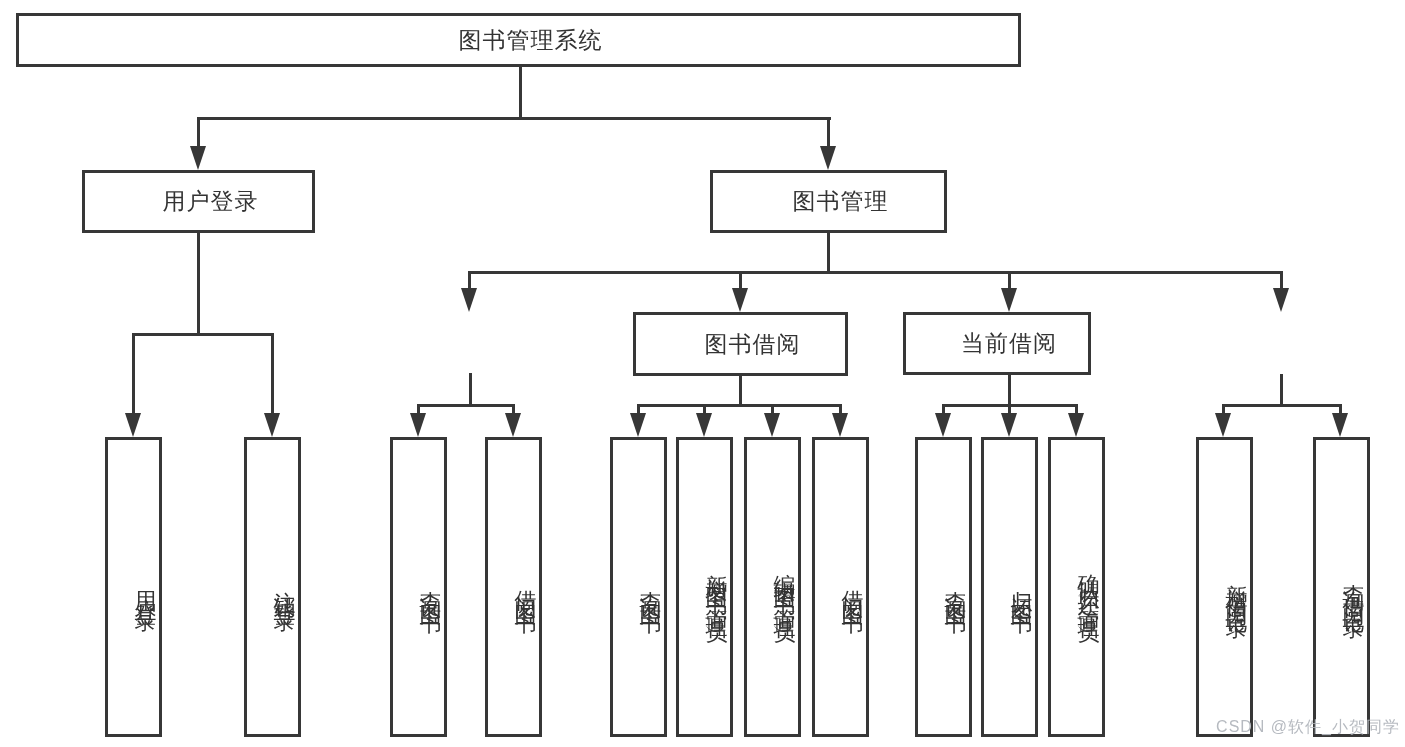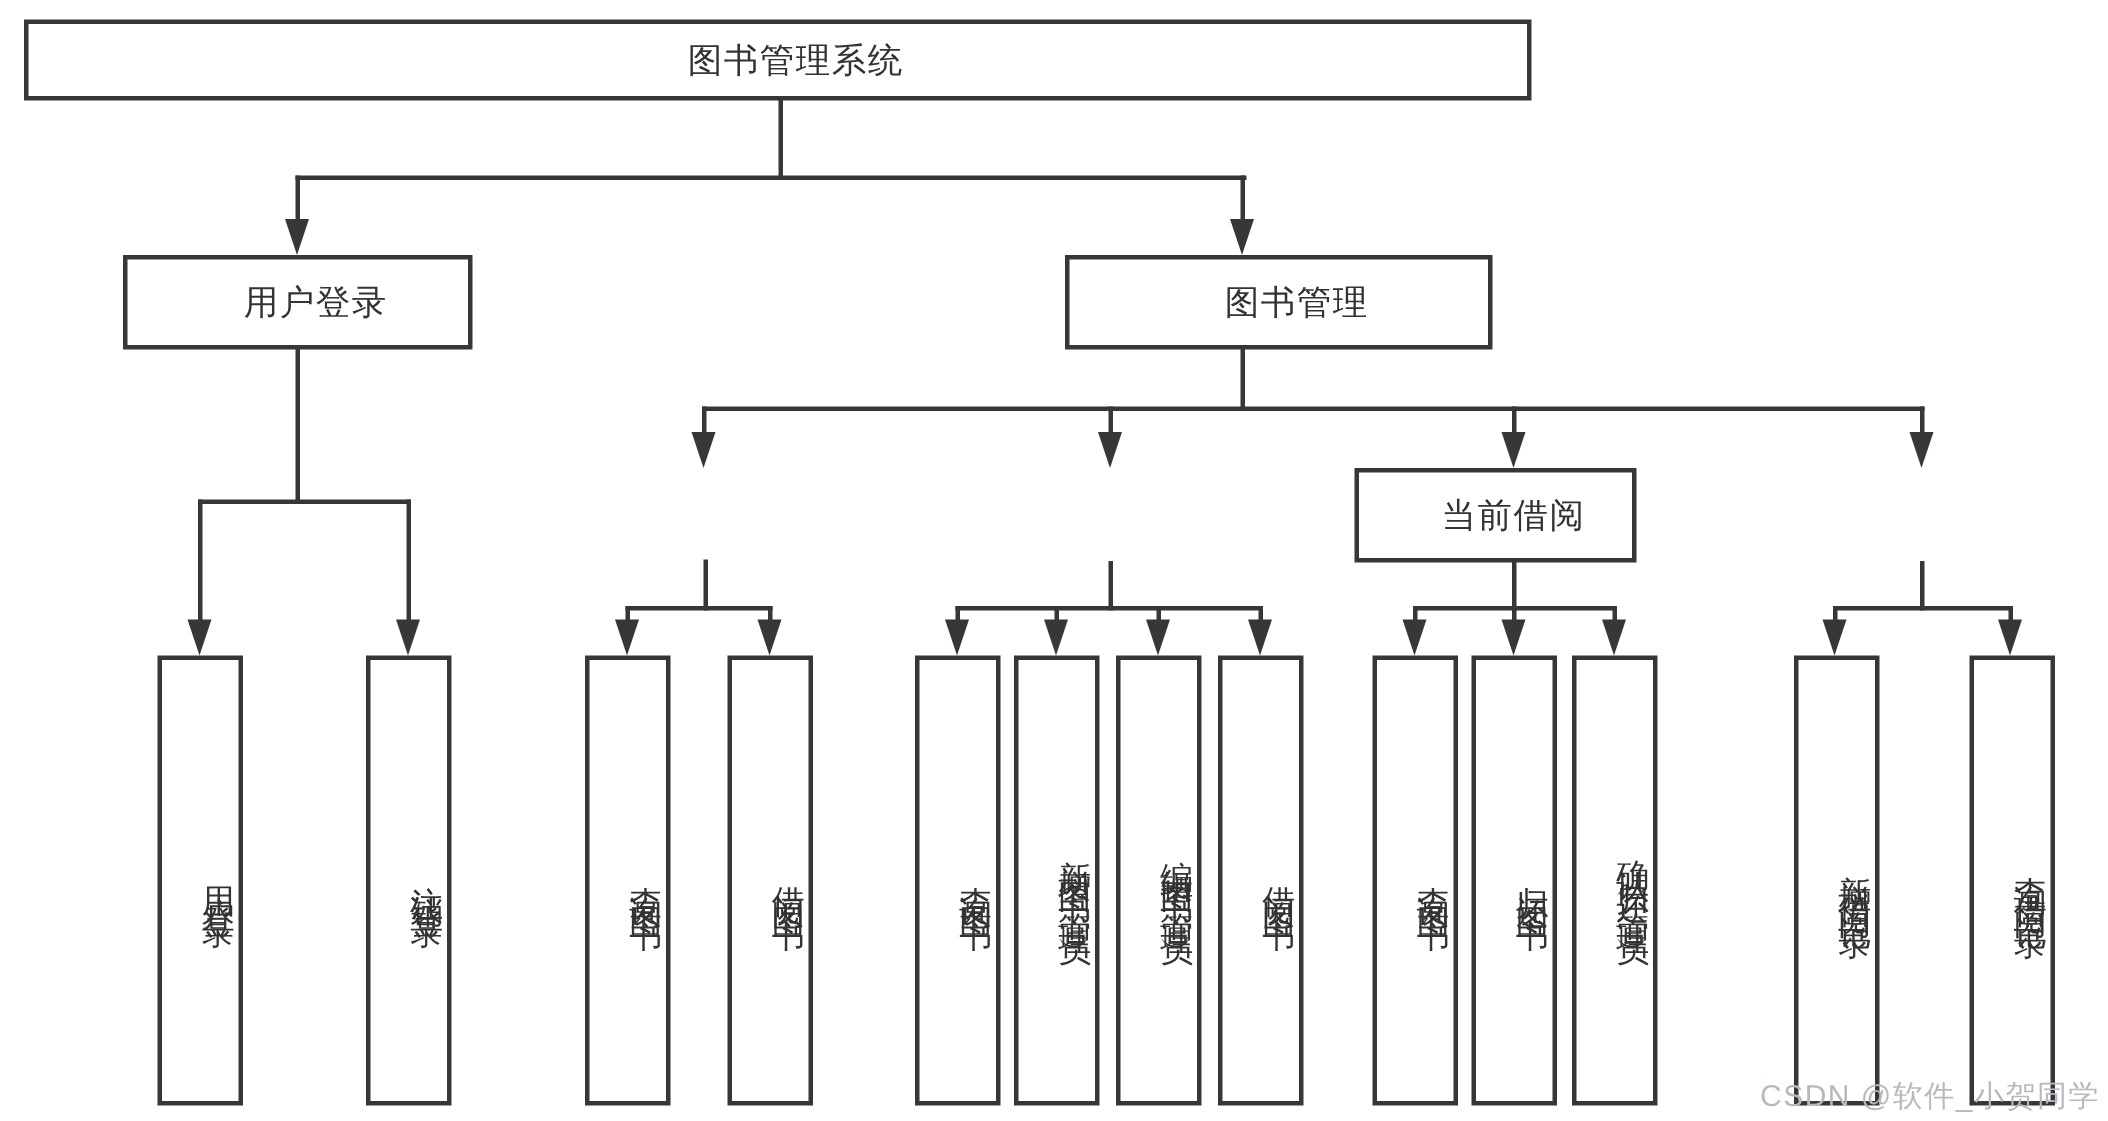--- a/index.html
+++ b/index.html
@@ -28,27 +28,27 @@
   }
   .vl{position:absolute;width:3px;background:var(--line);}
   .hl{position:absolute;height:3px;background:var(--line);}
   .ah{
     position:absolute;width:0;height:0;
     border-left:8px solid transparent;border-right:8px solid transparent;
     border-top:24px solid var(--line);
   }
   .watermark{
     position:absolute;top:717px;right:5px;
-    font-size:20px;color:var(--wm);letter-spacing:1px;white-space:nowrap;
+    font-size:16px;color:var(--wm);letter-spacing:1px;white-space:nowrap;
   }
 
   
   #n-root{left:16px;top:13px;width:1005px;height:54px;}
   #n-l2a{left:82px;top:170px;width:233px;height:63px;}
-  #n-l2b{left:710px;top:170px;width:285px;height:63px;}
+  #n-l2b{left:710px;top:170px;width:237px;height:63px;}
   #n-g0{left:362px;top:312px;width:216px;height:63px;}
   #n-g1{left:633px;top:312px;width:215px;height:64px;}
   #n-g2{left:903px;top:312px;width:188px;height:63px;}
   #n-g3{left:1172px;top:313px;width:215px;height:64px;}
   .leaf{top:437px;width:57px;height:300px;}
   #n-ul0{left:105px;} #n-ul1{left:244px;}
   #n-g0c0{left:390px;} #n-g0c1{left:485px;}
   #n-g1c0{left:610px;} #n-g1c1{left:676px;} #n-g1c2{left:744px;} #n-g1c3{left:812px;}
   #n-g2c0{left:915px;} #n-g2c1{left:981px;} #n-g2c2{left:1048px;}
   #n-g3c0{left:1196px;} #n-g3c1{left:1313px;}
@@ -56,20 +56,21 @@
 </head>
 <body>
 
 <div class="canvas">
 
   <div class="box h" id="n-root">图书管理系统</div>
 
   <div class="box h" id="n-l2a">用户登录</div>
   <div class="box h" id="n-l2b">图书管理</div>
 
+  <div class="box h" id="n-g1">图书借阅</div>
   <div class="box h" id="n-g2">当前借阅</div>
 
   <div class="box v leaf" id="n-ul0">用户登录</div>
   <div class="box v leaf" id="n-ul1">注销登录</div>
 
   <div class="box v leaf" id="n-g0c0">查询图书</div>
   <div class="box v leaf" id="n-g0c1">借阅图书</div>
 
   <div class="box v leaf" id="n-g1c0">查询图书</div>
   <div class="box v leaf" id="n-g1c1">新增图书（管理员）</div>

